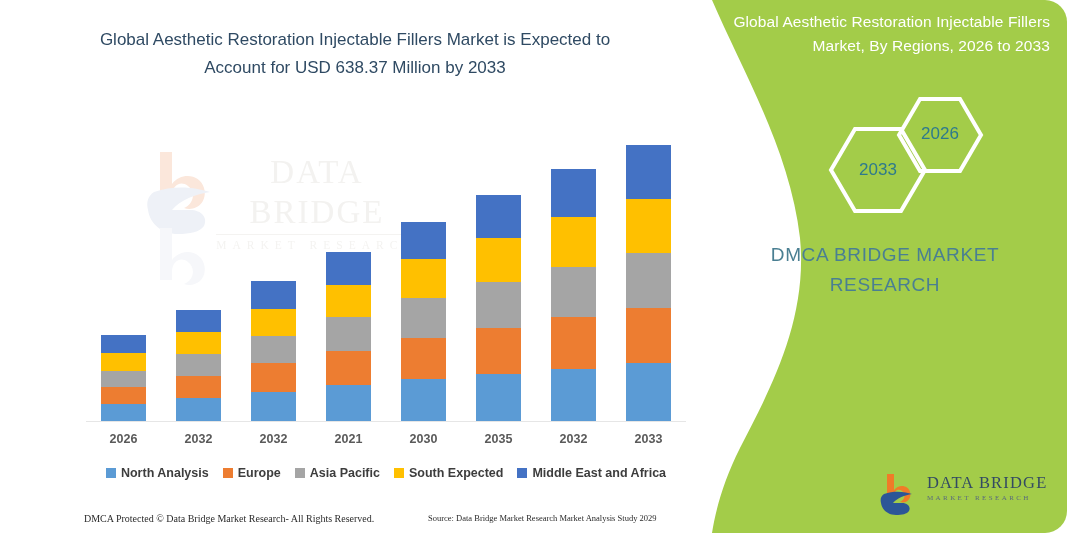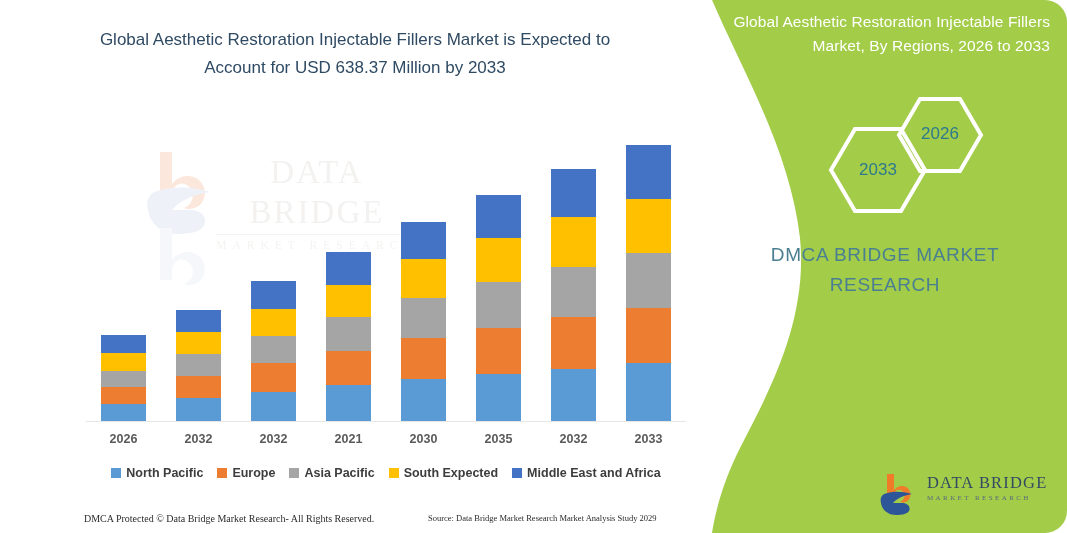--- a/index.html
+++ b/index.html
@@ -216,21 +216,21 @@
         <div class="xtick" style="left: 227.5px;">2021</div>
         <div class="xtick" style="left: 302.5px;">2030</div>
         <div class="xtick" style="left: 377.5px;">2035</div>
         <div class="xtick" style="left: 452.5px;">2032</div>
         <div class="xtick" style="left: 527.5px;">2033</div>
       </div>
 
     <div class="legend" id="legend">
         <div class="leg-item">
           <span class="leg-swatch" style="background: rgb(91, 155, 213);"></span>
-          <span class="leg-label">North Pacific</span>
+          <span class="leg-label">North Analysis</span>
         </div>
         <div class="leg-item">
           <span class="leg-swatch" style="background: rgb(237, 125, 49);"></span>
           <span class="leg-label">Europe</span>
         </div>
         <div class="leg-item">
           <span class="leg-swatch" style="background: rgb(165, 165, 165);"></span>
           <span class="leg-label">Asia Pacific</span>
         </div>
         <div class="leg-item">

